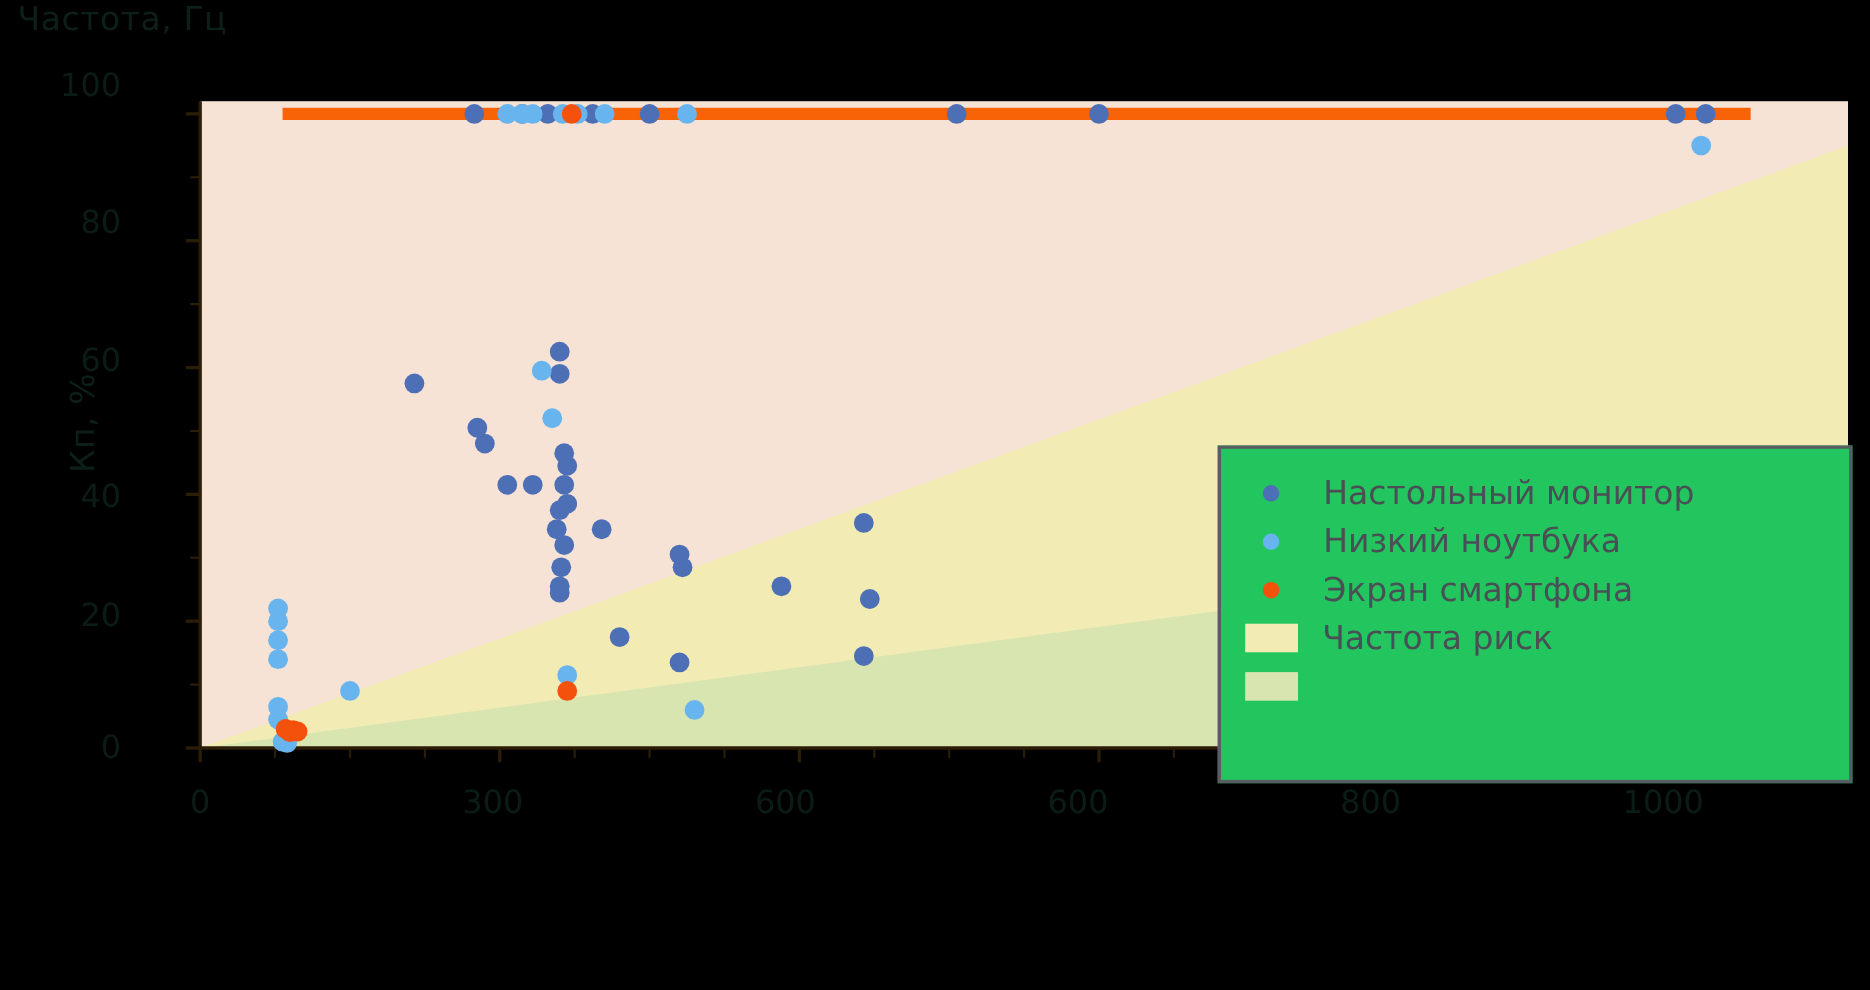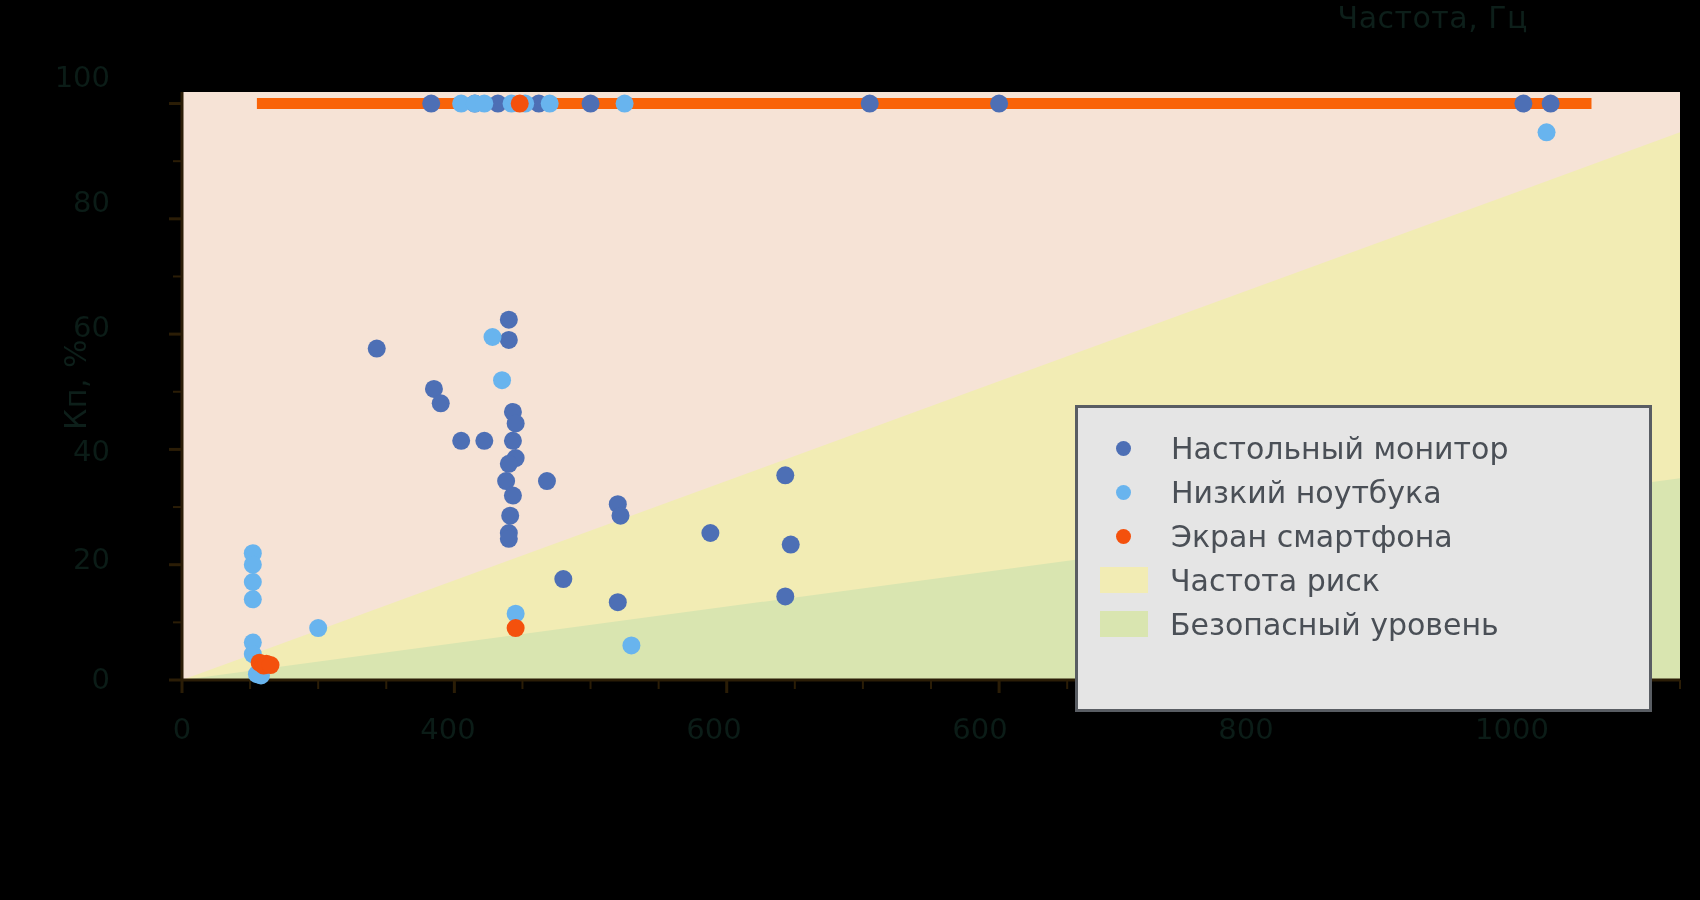--- a/index.html
+++ b/index.html
@@ -1,24 +1,24 @@
 <!DOCTYPE html>
 <html><head>
 <meta charset="utf-8">
 <style>
   html,body{margin:0;padding:0;background:#000;}
   body{width:1700px;height:900px;overflow:hidden;font-family:"DejaVu Sans",sans-serif;}
   #root{position:relative;width:1700px;height:900px;background:#000000;}
   #figure{position:absolute;left:0;top:0;width:1700px;height:900px;}
   .axis-label{position:absolute;color:#0d1f1a;font-size:30px;letter-spacing:.5px;}
-  #xlabel{left:4px;top:795;width:1524px;text-align:right;}
+  #xlabel{left:16px;top:795;width:1524px;text-align:left;}
   #ylabel{transform-origin:left top;}
   .tick-x{position:absolute;color:#0b1c17;font-size:29px;text-align:center;width:120px;top:712px;}
   .tick-y{position:absolute;color:#0b1c17;font-size:29px;text-align:right;width:120px;}
-  #legend{position:absolute;background:#e5e5e5;border:3px solid #595d63;box-sizing:border-box;}
+  #legend{position:absolute;background:#22c55e;border:3px solid #595d63;box-sizing:border-box;margin-left:32px;}
   .leg-row{display:flex;align-items:center;height:44px;}
   .leg-dot{width:15px;height:15px;border-radius:50%;margin-left:38px;margin-right:40px;flex:0 0 auto;}
   .leg-patch{width:48px;height:26px;margin-left:22px;margin-right:22px;flex:0 0 auto;}
   .leg-text{color:#4a4f56;font-size:30px;white-space:nowrap;}
 </style>
 </head>
 <body>
 
 <div id="root">
 
@@ -137,21 +137,21 @@
   </svg>
 
   <div class="tick-y" style="left:-10px;top:60px;">100</div>
   <div class="tick-y" style="left:-10px;top:185px;">80</div>
   <div class="tick-y" style="left:-10px;top:310px;">60</div>
   <div class="tick-y" style="left:-10px;top:434px;">40</div>
   <div class="tick-y" style="left:-10px;top:542px;">20</div>
   <div class="tick-y" style="left:-10px;top:662px;">0</div>
 
   <div class="tick-x" style="left:122px;">0</div>
-  <div class="tick-x" style="left:388px;">400</div>
+  <div class="tick-x" style="left:388px;">300</div>
   <div class="tick-x" style="left:654px;">600</div>
   <div class="tick-x" style="left:920px;">600</div>
   <div class="tick-x" style="left:1186px;">800</div>
   <div class="tick-x" style="left:1452px;text-align:center;">1000</div>
 
   <div class="axis-label" id="xlabel">Частота, Гц</div>
 
   <div class="axis-label" id="ylabel" style="left:58px;top:430px;transform:rotate(-90deg);">Кп, %</div>
 
   <div id="legend" style="left:1075px;top:405px;width:577px;height:307px;padding-top:18px;">
@@ -166,17 +166,16 @@
     <div class="leg-row">
       <span class="leg-dot" style="background: rgb(244, 81, 13);"></span>
       <span class="leg-text">Экран смартфона</span>
     </div>
     <div class="leg-row">
       <span class="leg-patch" style="background: rgb(242, 236, 180);"></span>
       <span class="leg-text">Частота риск</span>
     </div>
     <div class="leg-row">
       <span class="leg-patch" style="background: rgb(217, 229, 176);"></span>
-      <span class="leg-text">Безопасный уровень</span>
     </div>
   </div>
 
 </div>
 
 </body></html>

